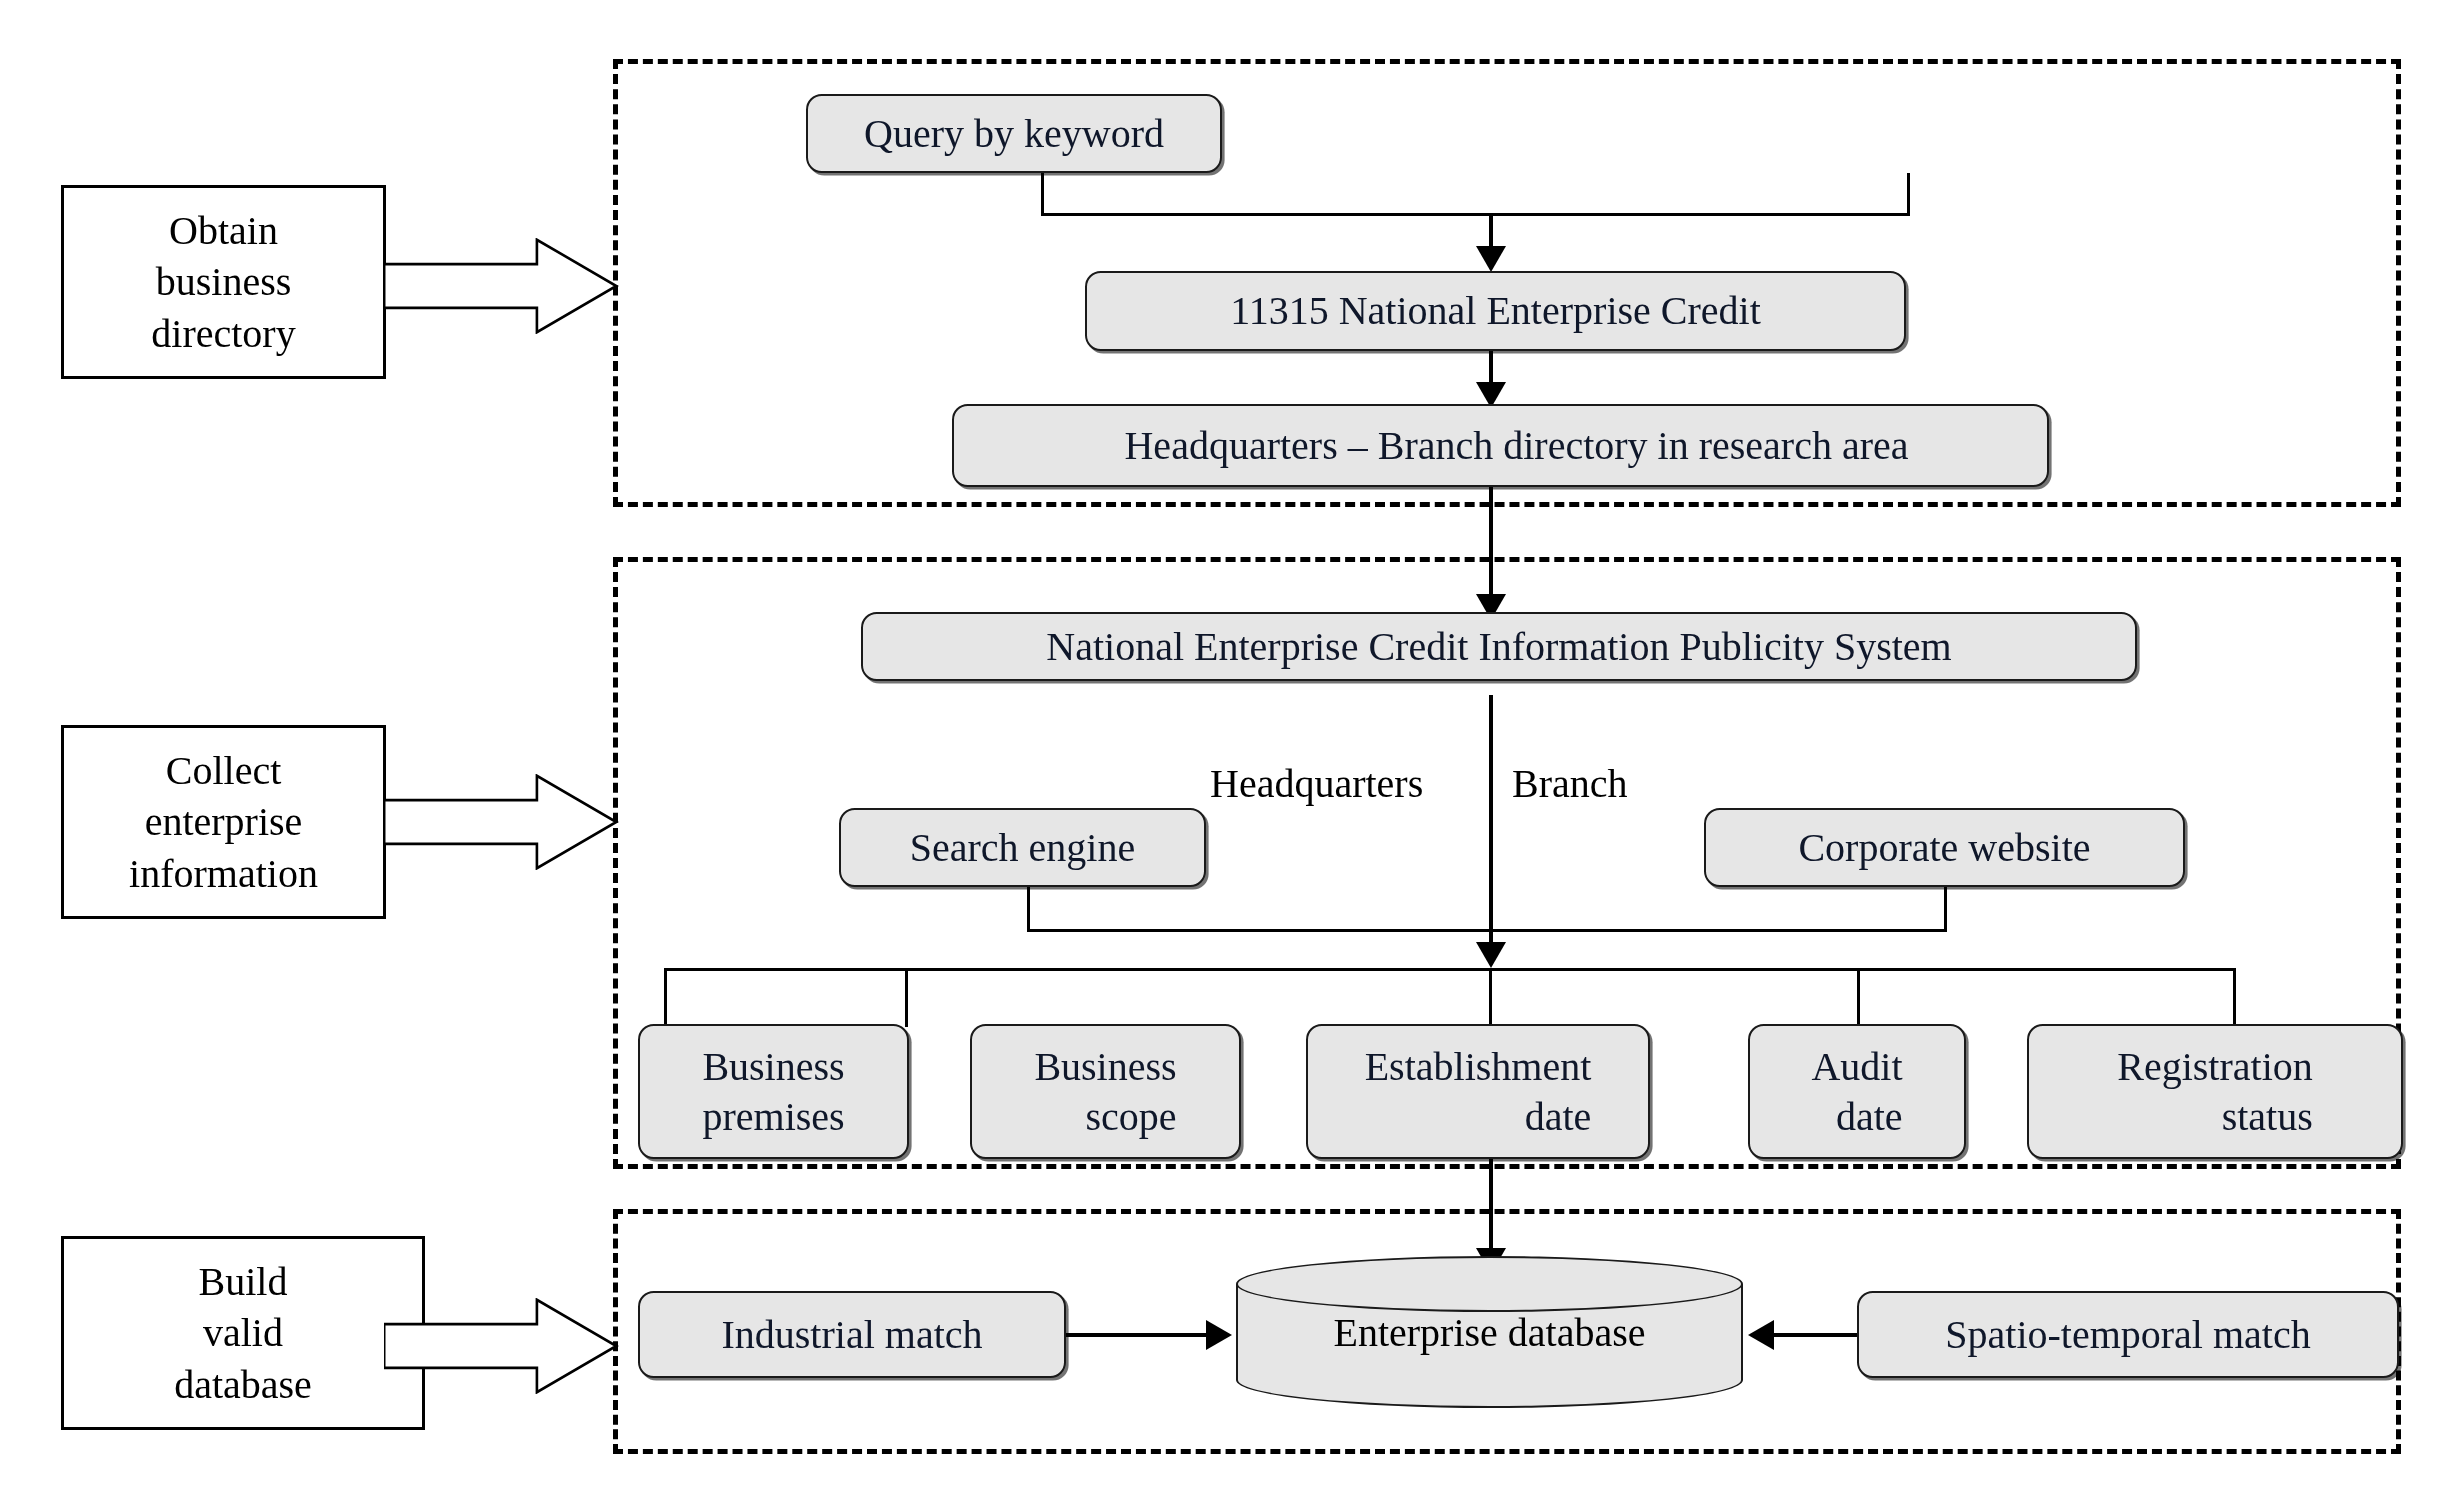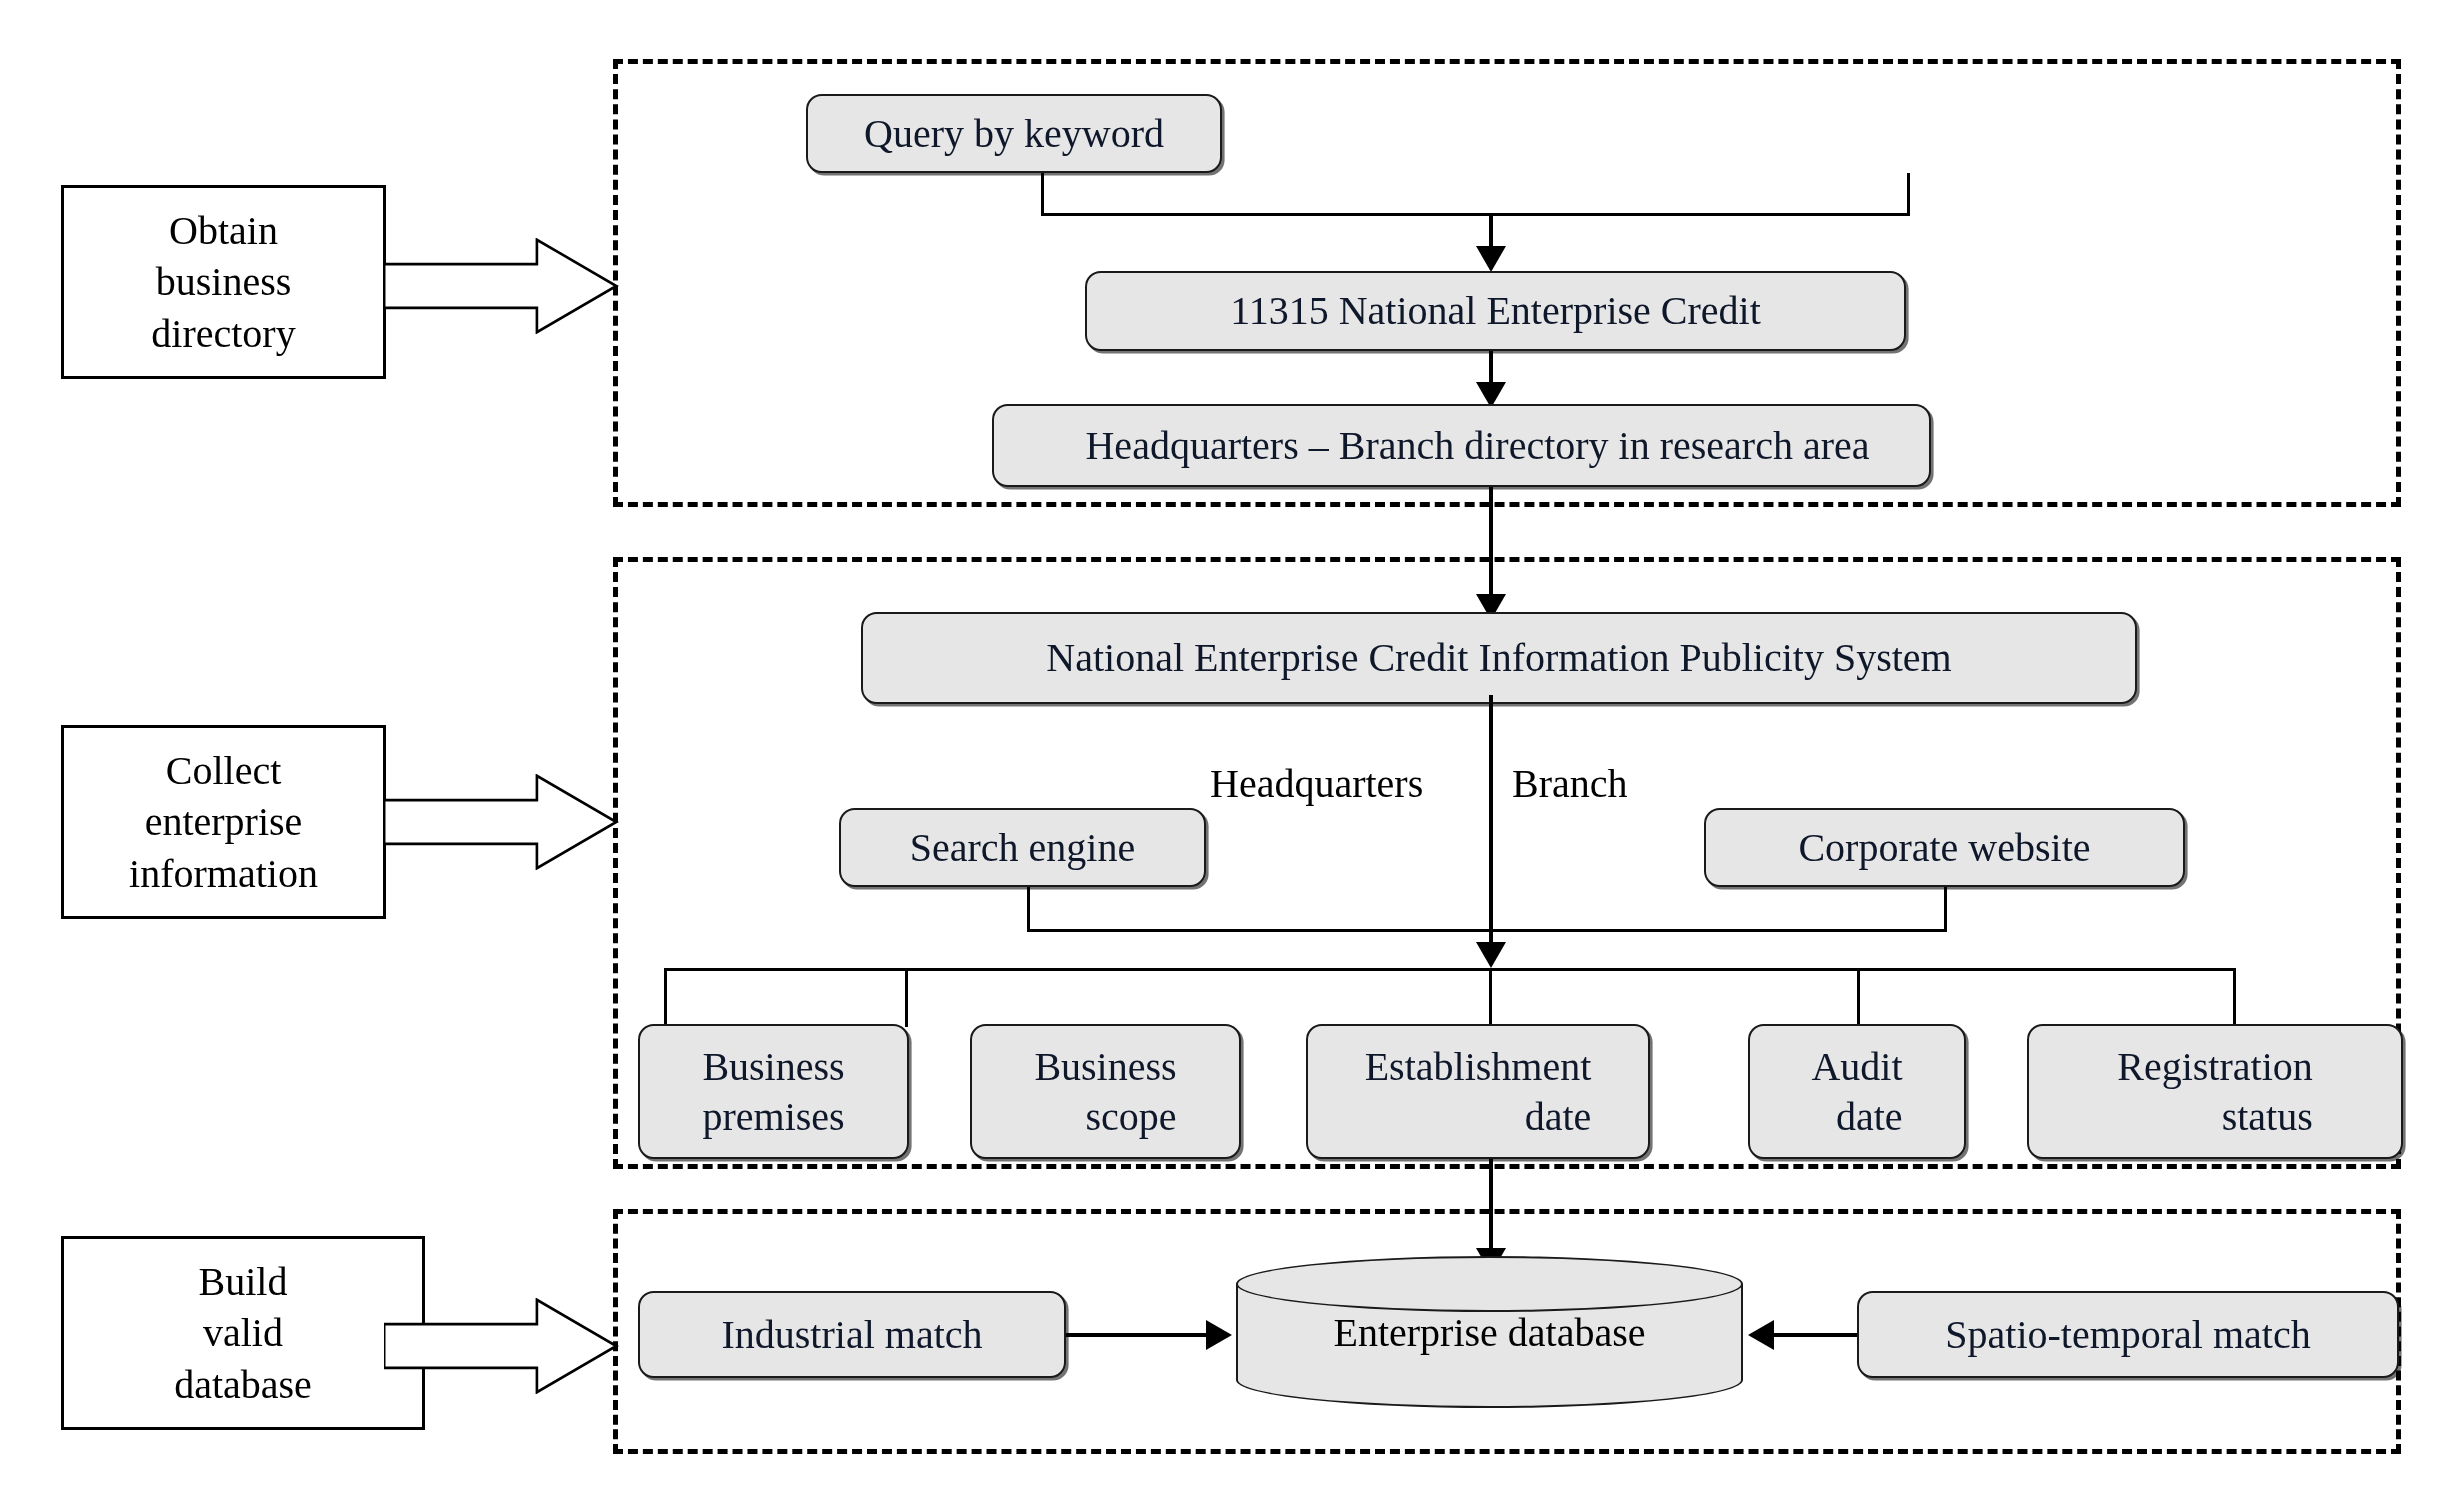--- a/index.html
+++ b/index.html
@@ -201,26 +201,26 @@
   <div class="vline-thin" style="left:1907px; top:173px; height:42px;"></div>
   <div class="hline-thin" style="left:1041px; top:213px; width:869px;"></div>
   <div class="vline" style="left:1489px; top:213px; height:39px;"></div>
   <div class="arrow-down" style="left:1476px; top:246px;"></div>
 
   <div class="node" style="left:1085px; top:271px; width:821px; height:80px;">11315 National Enterprise Credit</div>
 
   <div class="vline" style="left:1489px; top:351px; height:37px;"></div>
   <div class="arrow-down" style="left:1476px; top:382px;"></div>
 
-  <div class="node" style="left:992px; top:404px; width:939px; height:83px;padding-left:32px;">Headquarters – Branch directory in research area</div>
+  <div class="node" style="left:952px; top:404px; width:1097px; height:83px;padding-left:32px;">Headquarters – Branch directory in research area</div>
 
   <div class="vline" style="left:1489px; top:487px; height:114px;"></div>
   <div class="arrow-down" style="left:1476px; top:594px;"></div>
 
-  <div class="node" style="left:861px; top:612px; width:1276px; height:92px;">National Enterprise Credit Information Publicity System</div>
+  <div class="node" style="left:861px; top:612px; width:1276px; height:69px;">National Enterprise Credit Information Publicity System</div>
 
   <div class="vline" style="left:1489px; top:695px; height:253px;"></div>
   <div class="arrow-down" style="left:1476px; top:942px;"></div>
 
   <div class="edge-label" style="left:1210px; top:760px;">Headquarters</div>
   <div class="edge-label" style="left:1512px; top:760px;">Branch</div>
 
   <div class="node" style="left:839px; top:808px; width:367px; height:79px;">Search engine</div>
 
   <div class="node" style="left:1704px; top:808px; width:481px; height:79px;">Corporate website</div>

